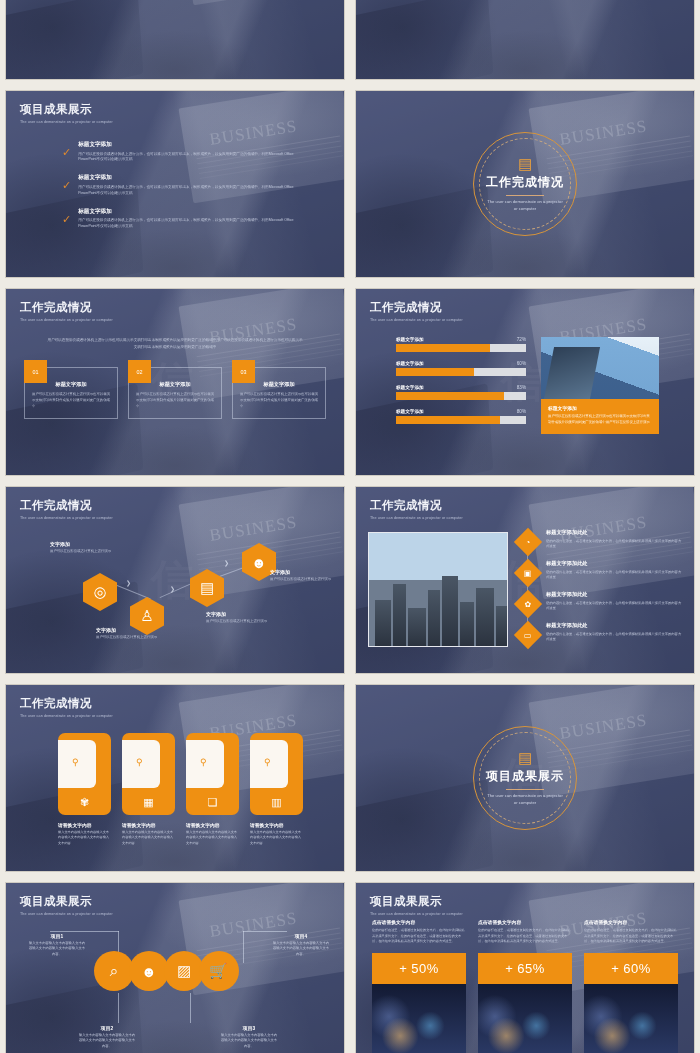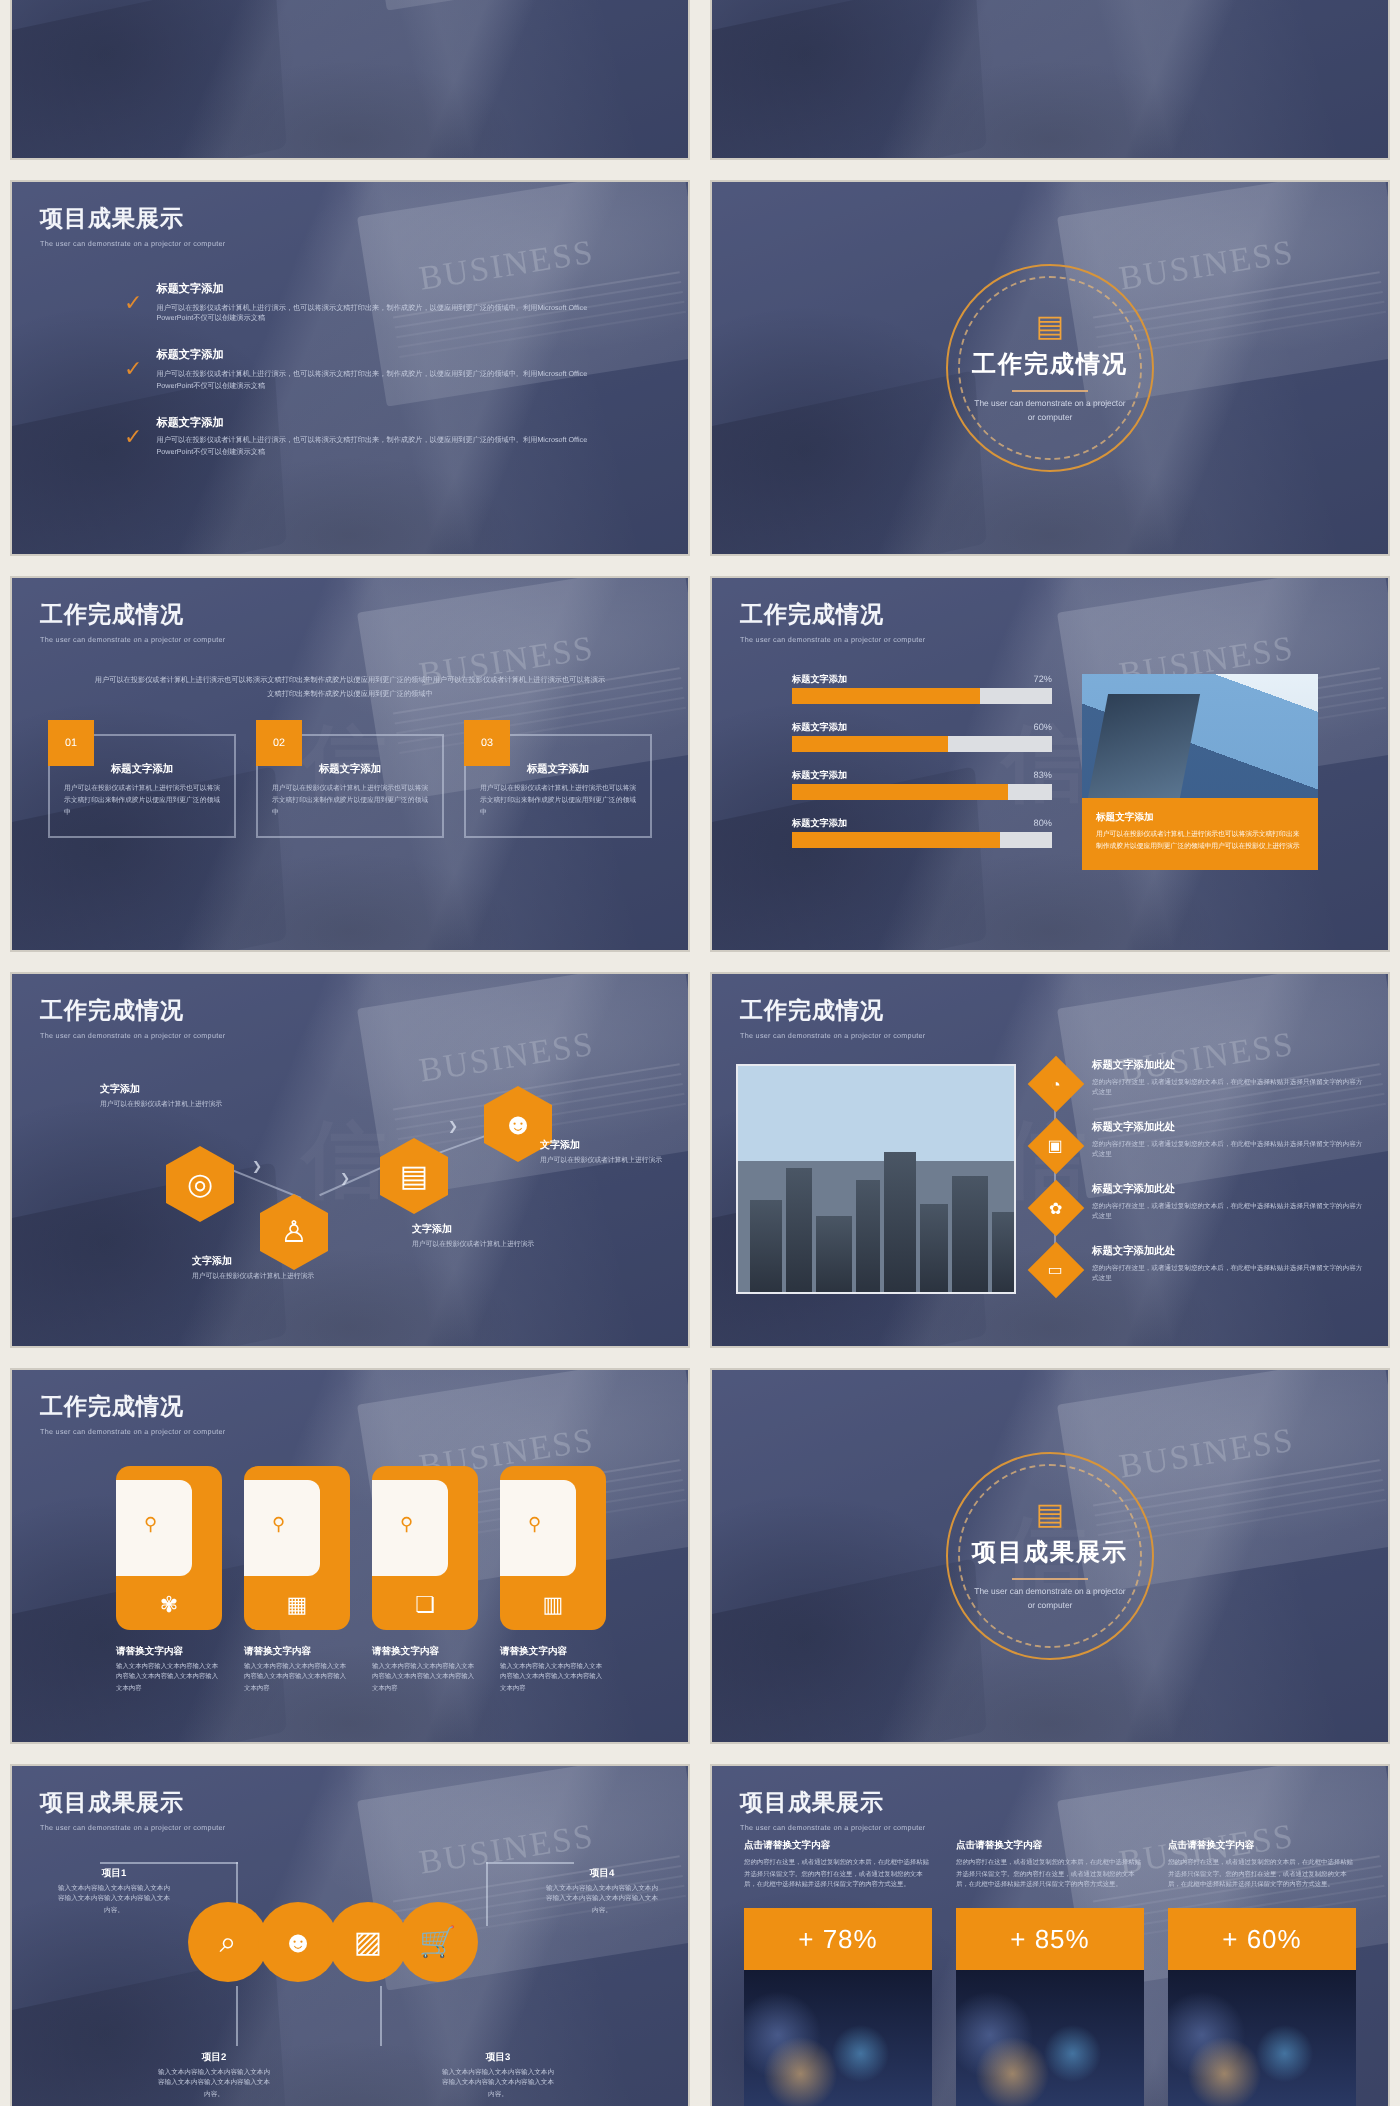--- a/index.html
+++ b/index.html
@@ -682,27 +682,27 @@
       <div class="veil"></div>
       <div class="content">
         <div class="hdr">
           <div class="t">项目成果展示</div>
           <div class="s">The user can demonstrate on a projector or computer</div>
         </div>
         <div class="cols">
           <div class="col">
             <div class="ct">点击请替换文字内容</div>
             <div class="cp">您的内容打在这里，或者通过复制您的文本后，在此框中选择粘贴并选择只保留文字。您的内容打在这里，或者通过复制您的文本后，在此框中选择粘贴并选择只保留文字的内容方式这里。</div>
-            <div class="pct">+ 78%</div>
+            <div class="pct">+ 50%</div>
             <div class="night"></div>
           </div>
           <div class="col mid">
             <div class="ct" style="margin-top:18px">点击请替换文字内容</div>
             <div class="cp">您的内容打在这里，或者通过复制您的文本后，在此框中选择粘贴并选择只保留文字。您的内容打在这里，或者通过复制您的文本后，在此框中选择粘贴并选择只保留文字的内容方式这里。</div>
-            <div class="pct">+ 85%</div>
+            <div class="pct">+ 65%</div>
             <div class="night"></div>
           </div>
           <div class="col">
             <div class="ct">点击请替换文字内容</div>
             <div class="cp">您的内容打在这里，或者通过复制您的文本后，在此框中选择粘贴并选择只保留文字。您的内容打在这里，或者通过复制您的文本后，在此框中选择粘贴并选择只保留文字的内容方式这里。</div>
             <div class="pct">+ 60%</div>
             <div class="night"></div>
           </div>
         </div>
       </div>

